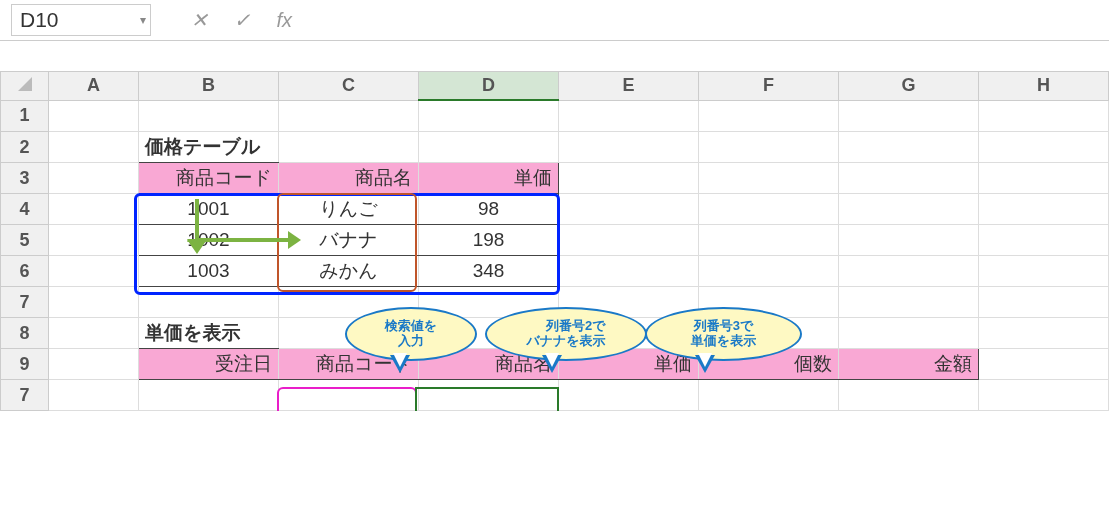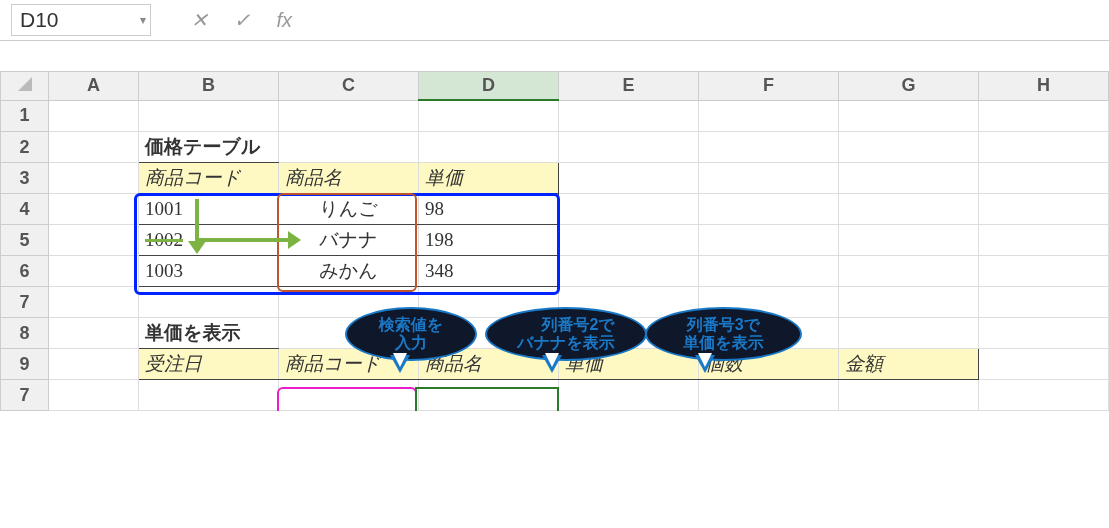--- a/index.html
+++ b/index.html
@@ -86,49 +86,48 @@
   }
   .row-head.sel { background: #d4d4d4; }
   td.cell {
     border: 1px solid #ddd;
     height: 30px;
     font-size: 19px;
     color: #333;
     padding: 0 6px;
     vertical-align: middle;
   }
-  td.right { text-align: left; font-family: Liberation Serif, serif; }
+  td.right { text-align: center; }
   td.center { text-align: center; }
   .thick-border-bottom { border-bottom: 1.5px solid #444 !important; }
   .thick-border-top { border-top: 1.5px solid #444 !important; }
   .thick-border-left { border-left: 1.5px solid #444 !important; }
   .thick-border-right { border-right: 1.5px solid #444 !important; }
   .header-green {
-    background: #fef9c3;
-    text-align: left;
-    font-style: italic;
+    background: #f9a8d4;
+    text-align: right;
   }
   .bold { font-weight: bold; }
   
   .overlays { position:absolute; top:0; left:0; pointer-events:none; }
   .box { position:absolute; border-radius:6px; }
   .box-blue { border: 3px solid #0024ff; }
   .box-brown { border: 2.5px solid #c0552a; }
   .box-pink { border: 2.5px solid #e91ec9; }
   .box-green-sel { border: 2px solid #2a7a2a; }
   .green-handle{
     position:absolute; width:7px; height:7px; background:#2a7a2a;
   }
   
   .callout {
     position:absolute;
-    background:#0f172a;
+    background:#fef9c3;
     border:2.5px solid #1a79c7;
     border-radius: 50%;
-    font-size:16px;
+    font-size:13px;
     font-weight:bold;
     color:#1a79c7;
     text-align:center;
     display:flex;
     align-items:center;
     justify-content:center;
     line-height:1.15;
     padding: 4px 14px;
   }
   .callout-tail {

